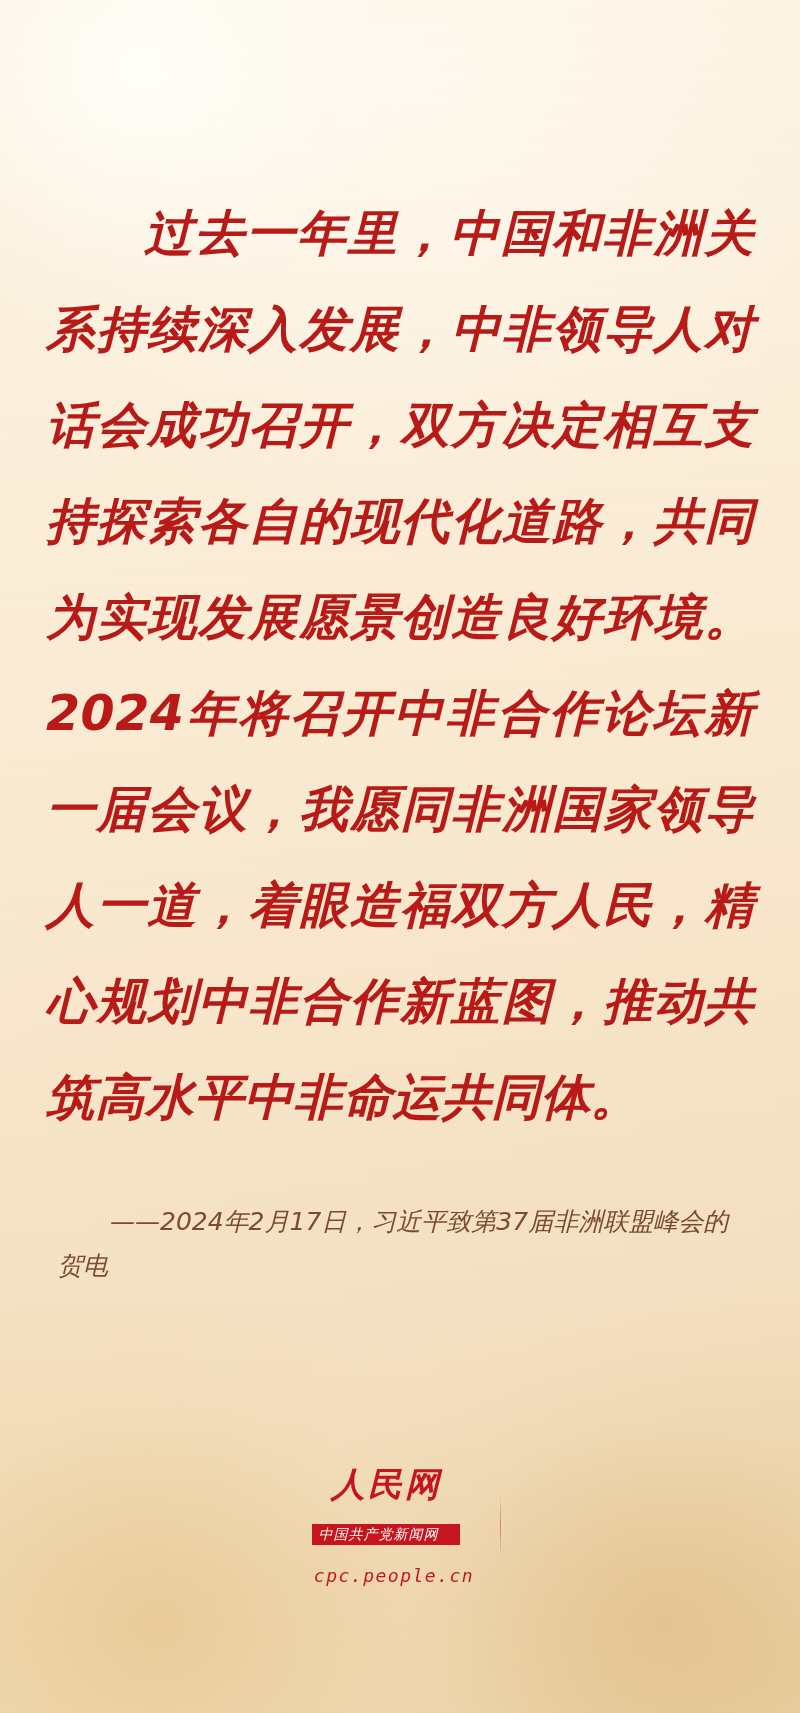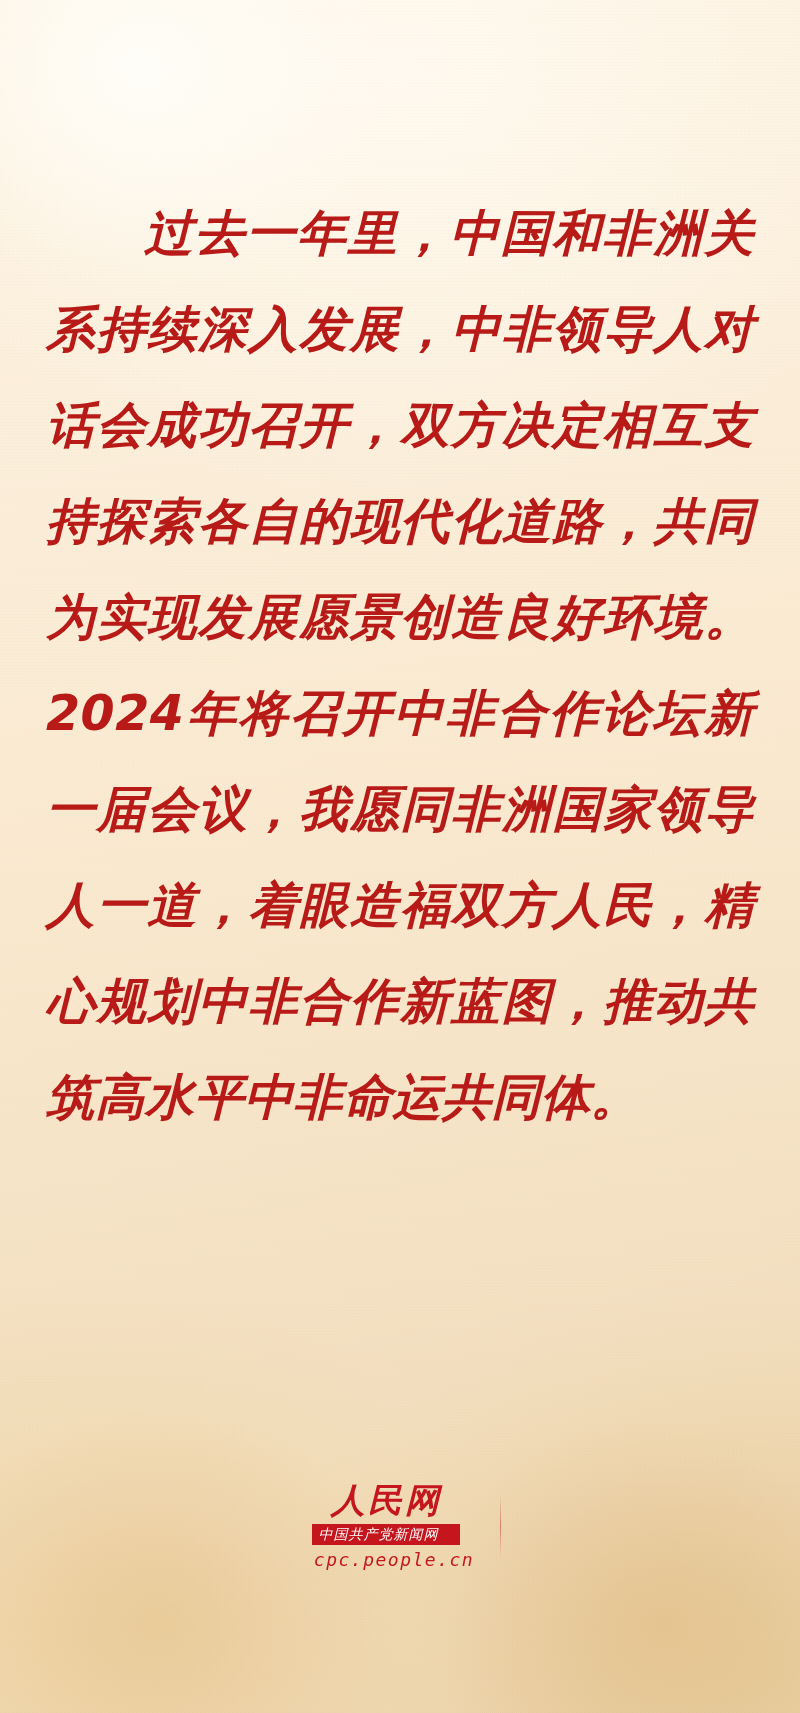--- a/index.html
+++ b/index.html
@@ -105,20 +105,21 @@
     justify-content: center;
     gap: 26px;
   }
 
   .logo-people {
     display: flex;
     flex-direction: column;
     align-items: center;
     justify-content: center;
     line-height: 1;
+    gap: 16px;
   }
   .logo-people .cn {
     font-family: "DejaVu Sans", "Liberation Sans", sans-serif;
     font-weight: bold;
     font-size: 34px;
     color: #c4161c;
     letter-spacing: 3px;
   }
   .logo-people .bar {
     margin-top: 7px;
@@ -201,20 +202,21 @@
 <div class="poster">
   <div class="grain"></div>
   <div class="corner-glow-tl"></div>
   <div class="corner-warm-bl"></div>
   <div class="corner-warm-br"></div>
 
   <div class="quote-block">
     <p class="quote-text">过去一年里，中国和非洲关系持续深入发展，中非领导人对话会成功召开，双方决定相互支持探索各自的现代化道路，共同为实现发展愿景创造良好环境。2024年将召开中非合作论坛新一届会议，我愿同非洲国家领导人一道，着眼造福双方人民，精心规划中非合作新蓝图，推动共筑高水平中非命运共同体。</p>
   </div>
 
+  <div class="attribution">——2024年2月17日，习近平致第37届非洲联盟峰会的贺电</div>
 
   <div class="footer">
     <div class="logo-people">
       <div class="cn">人民网</div>
       <div class="bar">中国共产党新闻网</div>
       <div class="url">cpc.people.cn</div>
     </div>
 
     <div class="sep"></div>
 

